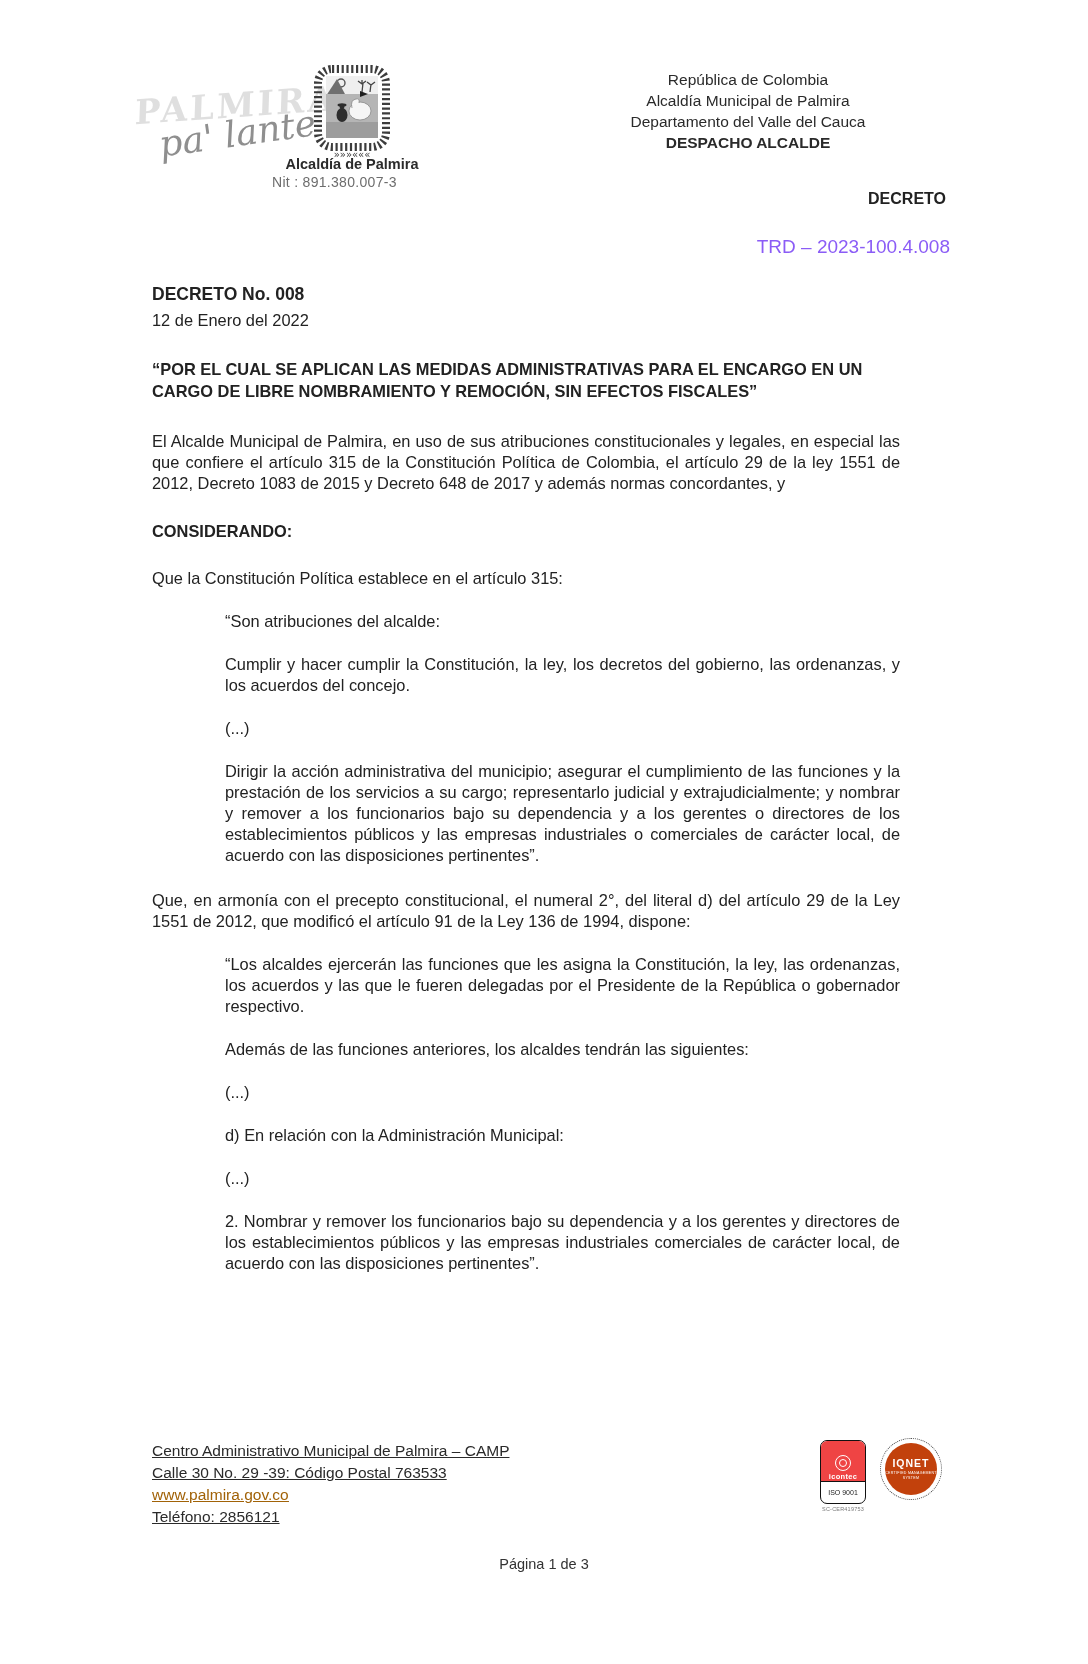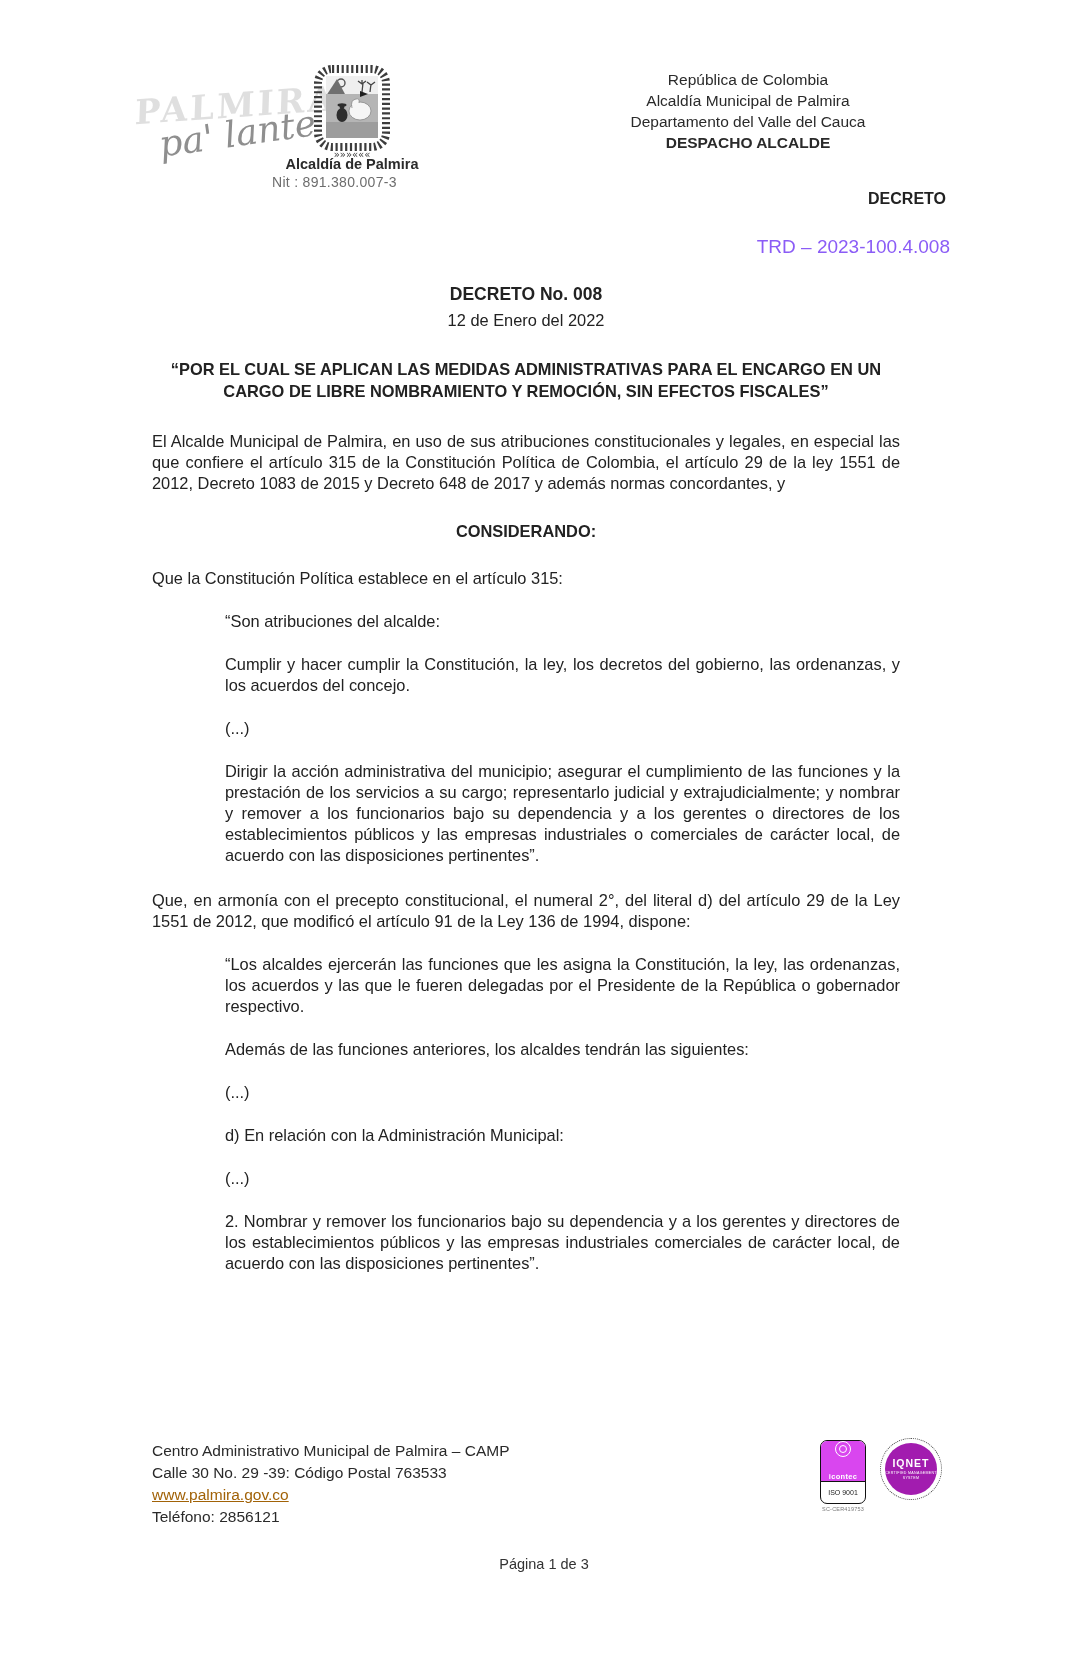--- a/index.html
+++ b/index.html
@@ -54,52 +54,52 @@
   .trd{
     position:absolute;right:138px;top:236px;width:340px;
     text-align:right;font-size:19px;color:#8b5cf6;
   }
   
   .doc-body{
     position:absolute;left:152px;right:188px;top:284px;
     font-size:16.4px;line-height:21px;color:#222;
   }
   .doc-body p{margin:0 0 22px 0;}
-  .t-center{text-align:center;}
+  .t-center{text-align:left;}
   .t-just{text-align:justify;}
   .bold{font-weight:bold;}
   .decree-no{font-size:17.5px;margin-bottom:5px !important;}
   .decree-date{margin-bottom:27px !important;}
   .subject{margin-bottom:29px !important;line-height:22px;}
   .intro{margin-bottom:27px !important;}
   .considerando{margin-bottom:26px !important;}
   .quote-block{margin-left:73px;}
   .quote-block p{margin:0 0 22px 0;}
   .gap-after{margin-bottom:24px !important;}
   
   .footer-left{
     position:absolute;left:152px;top:1440px;
-    font-size:15.5px;line-height:22px;color:#2a2a2a;
+    font-size:15.5px;line-height:22px;color:#2a2a2a;text-decoration:underline;
   }
   .footer-left .link{text-decoration:underline;color:#a16207;cursor:pointer;}
   .page-indicator{
     position:absolute;left:0;right:0;top:1556px;
     text-align:center;font-size:14.5px;color:#333;
   }
   .cert-logos{
     position:absolute;left:820px;top:1436px;width:130px;height:84px;
   }
   .icontec{
     position:absolute;left:0;top:4px;width:44px;height:62px;
     border-radius:7px;overflow:hidden;border:1px solid #111;
     background:#fff;
   }
   .icontec-top{
-    height:40px;background:#d946ef;color:#fff;
-    display:flex;flex-direction:column;align-items:center;justify-content:space-between;gap:1px;
+    height:40px;background:#ef4444;color:#fff;
+    display:flex;flex-direction:column;align-items:center;justify-content:flex-end;gap:1px;
   }
   .icontec-icon{
     width:14px;height:14px;border-radius:50%;
     border:1.6px solid #fff;
     display:flex;align-items:center;justify-content:center;
   }
   .icontec-icon::before{
     content:"";width:6px;height:6px;border-radius:50%;border:1.4px solid #fff;
   }
   .icontec-label{font-size:7.5px;font-weight:bold;letter-spacing:.3px;}
@@ -111,21 +111,21 @@
     position:absolute;left:-6px;top:70px;width:58px;
     text-align:center;font-size:5.5px;color:#7a7a7a;letter-spacing:.2px;
   }
   .iqnet{
     position:absolute;left:60px;top:2px;width:60px;height:60px;
     border-radius:50%;
     border:1.6px dotted #444;
     display:flex;align-items:center;justify-content:center;
   }
   .iqnet-inner{
-    width:52px;height:52px;border-radius:50%;background:#a21caf;
+    width:52px;height:52px;border-radius:50%;background:#c2410c;
     display:flex;flex-direction:column;align-items:center;justify-content:center;
     color:#fff;
   }
   .iqnet-name{font-size:10.5px;font-weight:bold;letter-spacing:1px;}
   .iqnet-sub{font-size:3.6px;text-align:center;line-height:4.6px;margin-top:2px;letter-spacing:.3px;}
 </style>
 </head>
 <body>
 
 <div class="page">

